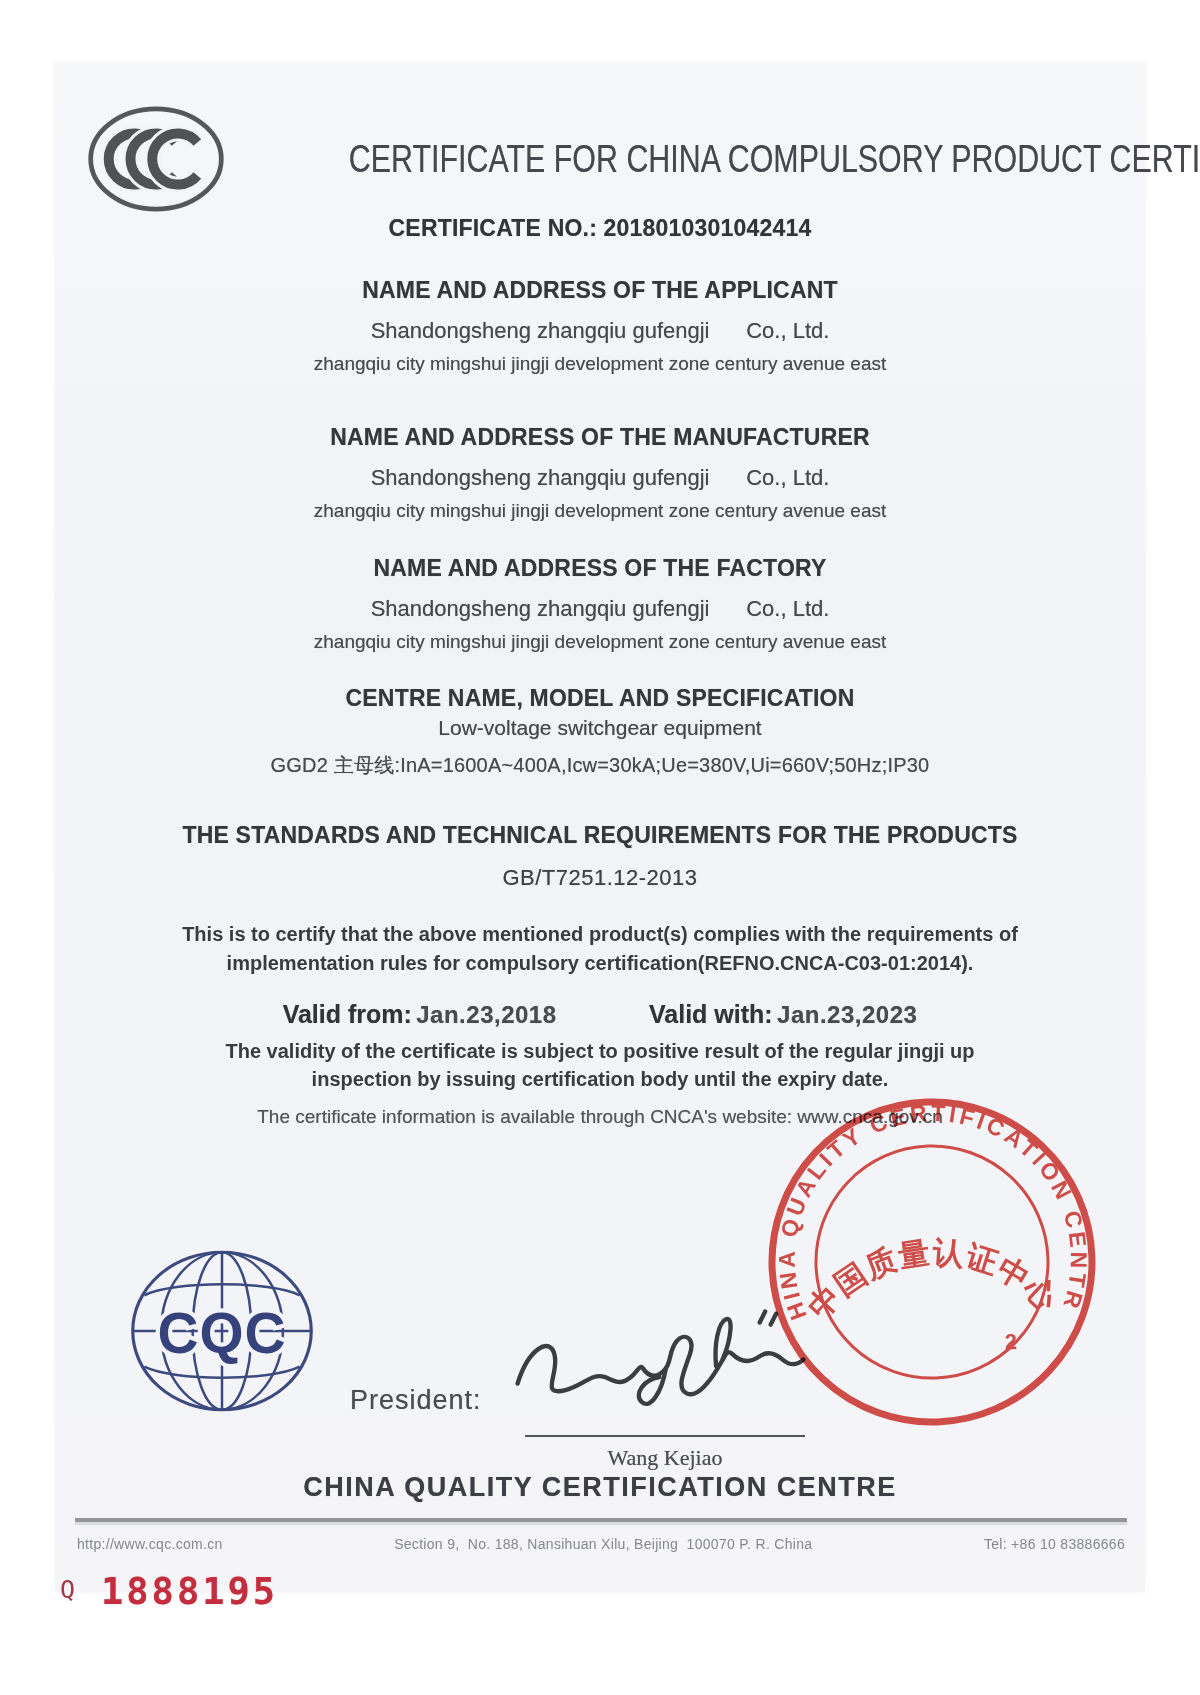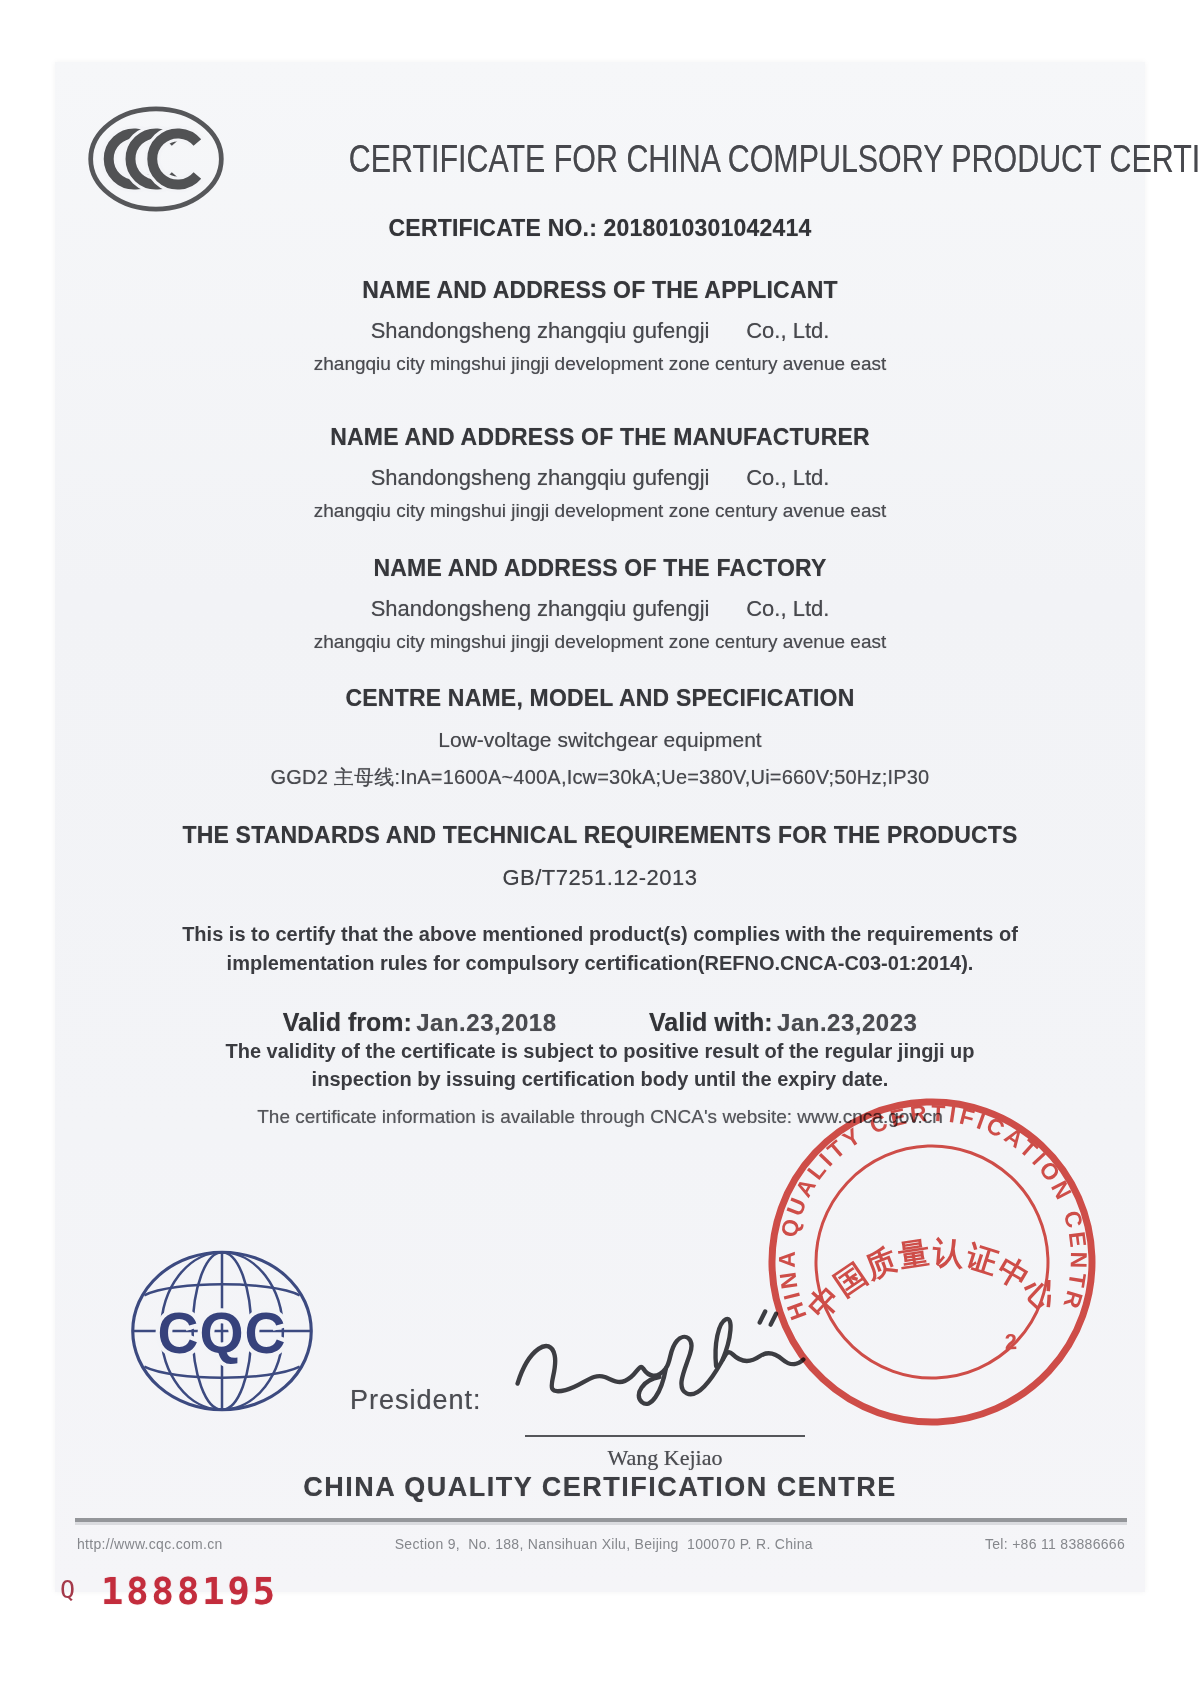--- a/index.html
+++ b/index.html
@@ -33,30 +33,30 @@
     font-size:23px; font-weight:bold; color:#36373b; letter-spacing:0.2px;
   }
   .party-name{ font-size:22px; color:#47484d; }
   .party-addr{ font-size:19px; color:#4a4b50; }
 
   .p0{ top:215px; } .p1{ top:362px; } .p2{ top:493px; }
   .party .party-name{ margin-top:14px; }
   .party .party-addr{ margin-top:9px; }
 
   .product{ top:623px; }
-  .product-name{ font-size:21px; color:#46474c; margin-top:16px; }
+  .product-name{ font-size:21px; color:#46474c; margin-top:4px; }
   .product-spec{ font-size:20px; color:#48494e; margin-top:12px; letter-spacing:0.2px;}
 
   .standards{ top:760px; }
   .standards-value{ font-size:22px; color:#404146; margin-top:16px; letter-spacing:0.5px;}
 
   .certify{ top:858px; font-size:20px; font-weight:bold; color:#3a3b40; line-height:29px; }
 
   .validrow{ top:930px; }
-  .validrow .pair{ display:inline-block; margin:16px 44px; }
+  .validrow .pair{ display:inline-block; margin:8px 44px; }
   .valid-label{ font-size:25px; font-weight:bold; color:#333438; }
   .valid-value{ font-size:24px; font-weight:bold; color:#4a4b50; letter-spacing:0.5px; }
 
   .note{ top:975px; font-size:20px; font-weight:bold; color:#3a3b40; line-height:28px; }
 
   .infoline{ top:1044px; font-size:19px; color:#55565b; }
 
   
   .cqc-logo{ position:absolute; left:72px; top:1185px; width:190px; height:168px; }
   .president-group{ position:absolute; left:295px; top:1215px; width:480px; height:210px; }
@@ -201,20 +201,20 @@
     <text x="242" y="262" font-family="Liberation Sans, sans-serif" font-size="22" font-weight="bold" fill="#d5423c">2</text>
   </svg>
 
   <div class="abs centre-name soft">CHINA QUALITY CERTIFICATION CENTRE</div>
 
   <div class="rule"></div>
 
   <div class="footer-row">
     <span>http://www.cqc.com.cn</span>
     <span class="mid pre">Section 9,  No. 188, Nansihuan Xilu, Beijing  100070 P. R. China</span>
-    <span>Tel: +86 11 83886666</span>
+    <span>Tel: +86 10 83886666</span>
   </div>
 
 </div>
 
 <div class="serial">
   <span class="serial-prefix">Q</span><span class="serial-number">1888195</span>
 </div>
 
 </body></html>

